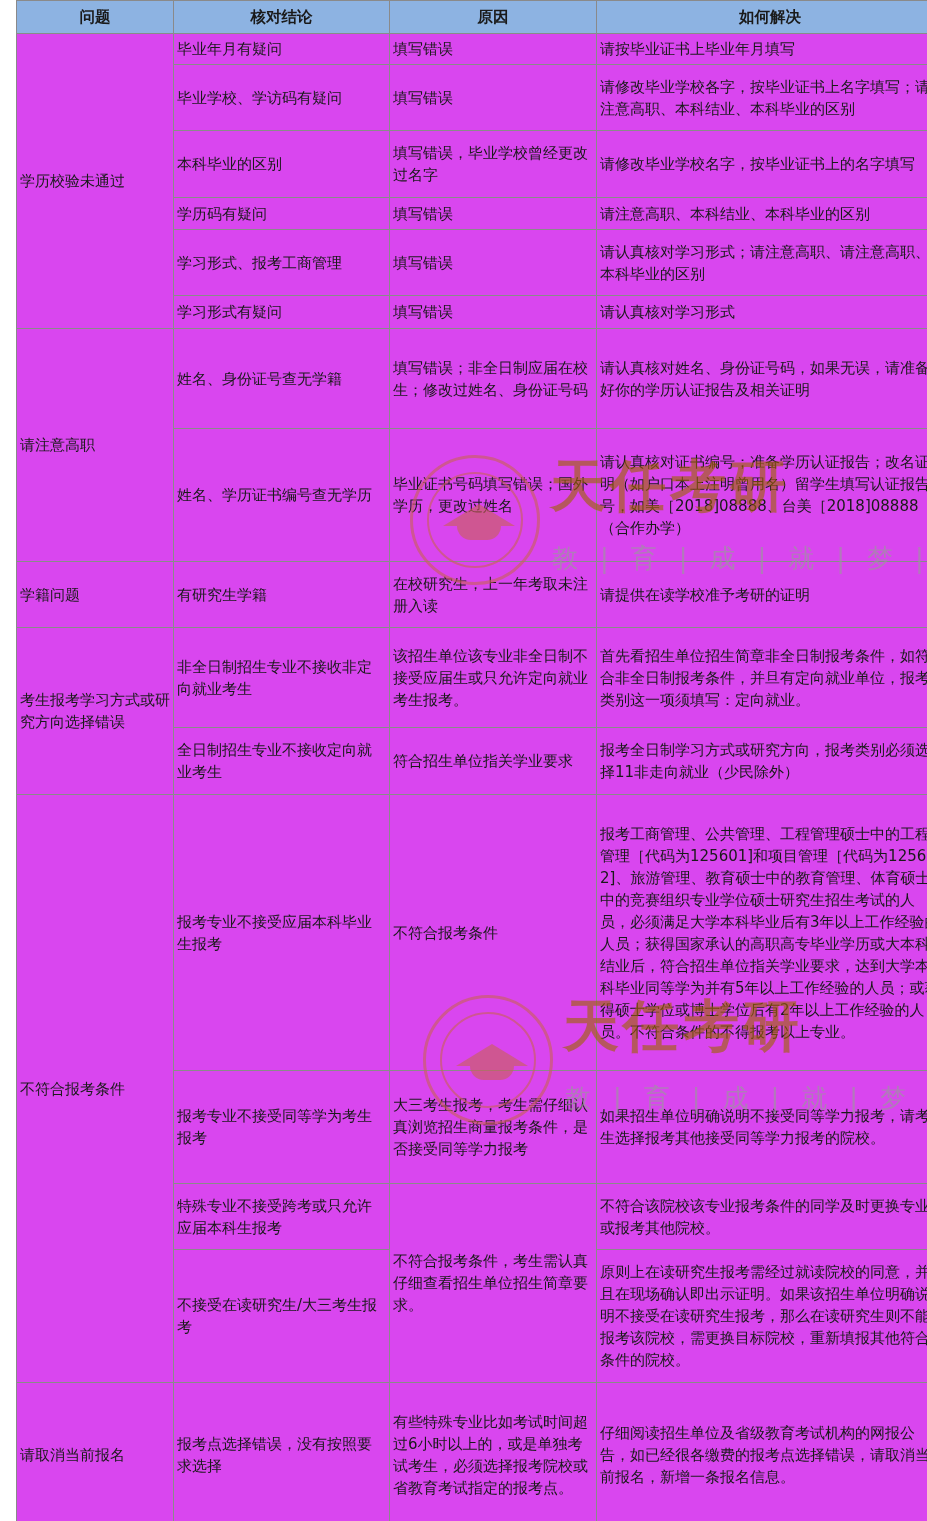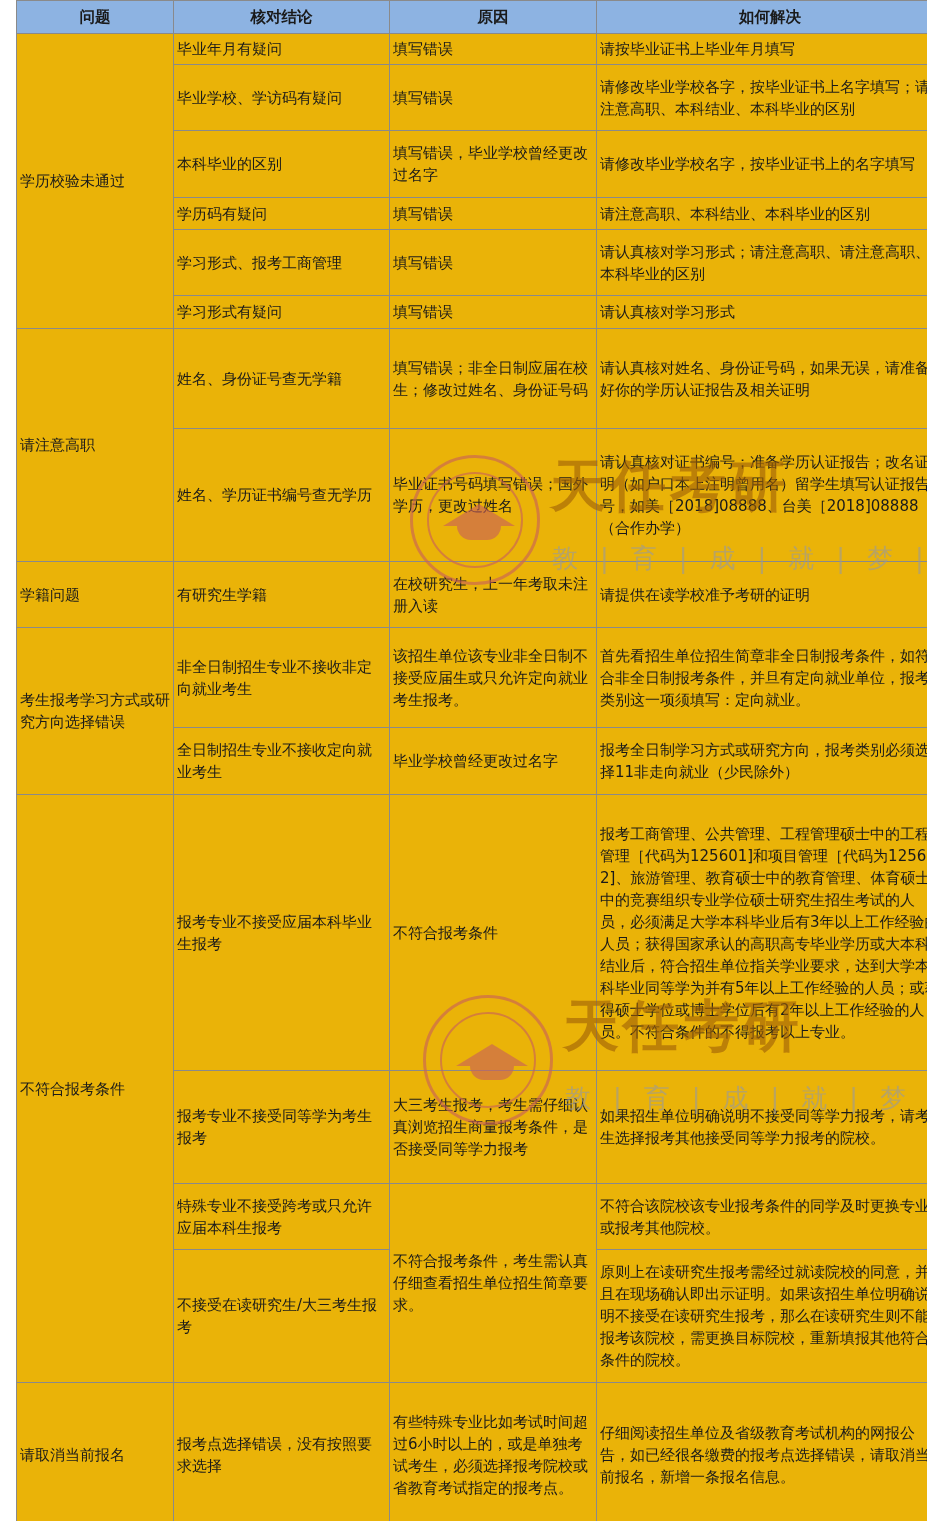--- a/index.html
+++ b/index.html
@@ -2,21 +2,21 @@
 <html><head>
 <meta charset="utf-8">
 <style>
   html, body { margin:0; padding:0; background:#ffffff; }
   body { width:927px; height:1521px; position:relative; overflow:hidden;
          font-family:"DejaVu Sans", "Liberation Sans", sans-serif; color:#1a1a1a; }
   table { border-collapse:collapse; table-layout:fixed; width:927px; position:absolute; left:16px; top:0; }
   col.c1 { width:157px; } col.c2 { width:216px; } col.c3 { width:207px; } col.c4 { width:347px; }
   th, td { border:1px solid #8a8a8a; font-size:15px; line-height:22px; padding:0 3px; vertical-align:middle; text-align:left; word-break:break-all; }
   th { background:#8db3e2; font-weight:bold; text-align:center; height:32px; font-size:15.5px; }
-  td { background:#eab308; }
+  td { background:#d946ef; }
   .watermark { position:absolute; pointer-events:none; opacity:0.62; }
   .wm-seal { width:130px; height:130px; border-radius:50%; border:3px solid #c9605a; box-sizing:border-box; position:absolute; }
   .wm-seal-inner { position:absolute; left:14px; top:14px; width:96px; height:96px; border-radius:50%; border:2px solid #c9605a; box-sizing:border-box; }
   .wm-cap { position:absolute; left:30px; top:46px; width:0; height:0; border-left:36px solid transparent; border-right:36px solid transparent; border-bottom:22px solid #c9605a; }
   .wm-capbase { position:absolute; left:44px; top:66px; width:44px; height:16px; background:#c9605a; border-radius:0 0 14px 14px; }
   .wm-title { position:absolute; font-size:56px; font-weight:bold; color:#a16207; letter-spacing:4px; white-space:nowrap; }
   .wm-slogan { position:absolute; font-size:26px; color:#9a9a9a; letter-spacing:22px; white-space:nowrap; }
 </style>
 </head>
 <body>
@@ -90,21 +90,21 @@
     </tr>
 
     <tr style="height:100px">
       <td rowspan="2">考生报考学习方式或研究方向选择错误</td>
       <td>非全日制招生专业不接收非定向就业考生</td>
       <td>该招生单位该专业非全日制不接受应届生或只允许定向就业考生报考。</td>
       <td>首先看招生单位招生简章非全日制报考条件，如符合非全日制报考条件，并旦有定向就业单位，报考类别这一项须填写：定向就业。</td>
     </tr>
     <tr style="height:67px">
       <td>全日制招生专业不接收定向就业考生</td>
-      <td>毕业学校曾经更改过名字</td>
+      <td>符合招生单位指关学业要求</td>
       <td>报考全日制学习方式或研究方向，报考类别必须选择11非走向就业（少民除外）</td>
     </tr>
 
     <tr style="height:276px">
       <td rowspan="4">不符合报考条件</td>
       <td>报考专业不接受应届本科毕业生报考</td>
       <td>不符合报考条件</td>
       <td>报考工商管理、公共管理、工程管理硕士中的工程管理［代码为125601]和项目管理［代码为125602]、旅游管理、教育硕士中的教育管理、体育硕士中的竞赛组织专业学位硕士研究生招生考试的人员，必须满足大学本科毕业后有3年以上工作经验的人员；获得国家承认的高职高专毕业学历或大本科结业后，符合招生单位指关学业要求，达到大学本科毕业同等学为并有5年以上工作经验的人员；或获得硕士学位或博士学位后有2年以上工作经验的人员。不符合条件的不得报考以上专业。</td>
     </tr>
     <tr style="height:113px">

